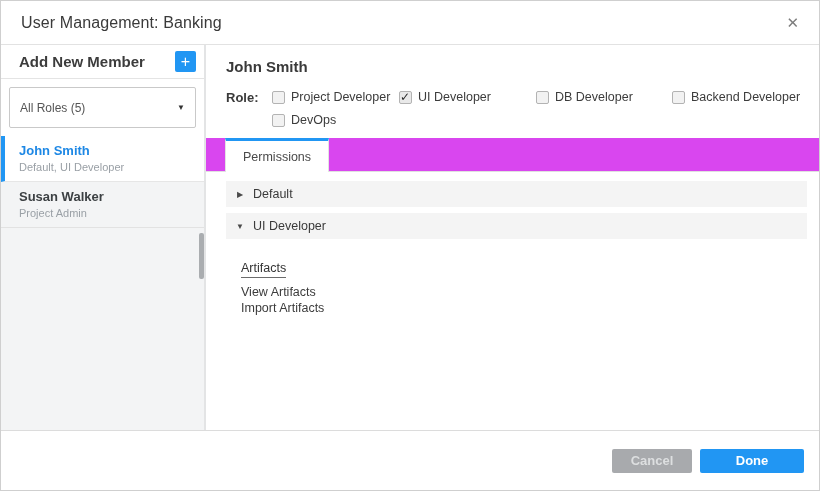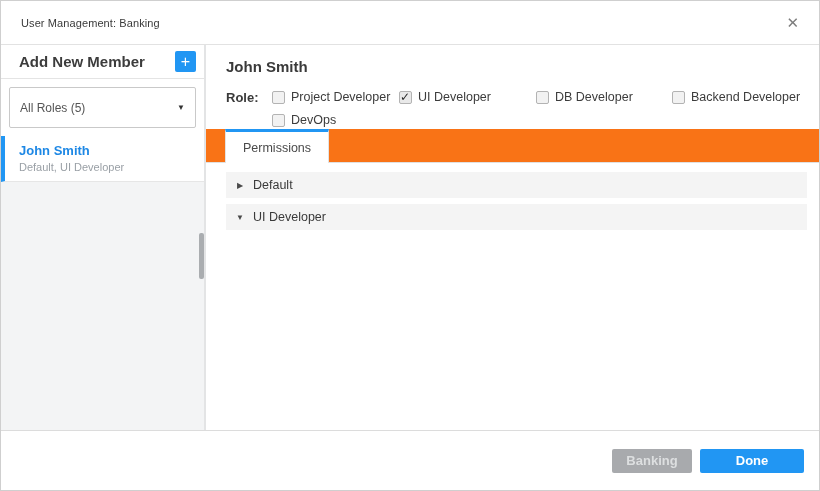--- a/index.html
+++ b/index.html
@@ -5,21 +5,21 @@
   * { margin:0; padding:0; box-sizing:border-box; }
   html,body { width:820px; height:491px; background:#fff; }
   body { font-family:"Liberation Sans","DejaVu Sans",sans-serif; color:#333; }
 
   .dialog { width:820px; height:491px; border:1px solid #cfcfcf; background:#fff;
             display:flex; flex-direction:column; overflow:hidden; }
 
   
   .hdr { height:44px; flex:0 0 44px; display:flex; align-items:center;
          padding:0 16px 0 20px; border-bottom:1px solid #e2e2e2; background:#fff; }
-  .hdr-title { font-size:11px; color:#3a3a3a; letter-spacing:.1px; }
+  .hdr-title { font-size:16px; color:#3a3a3a; letter-spacing:.1px; }
   .hdr-close { margin-left:auto; font-size:15px; color:#7d7d7d; cursor:pointer;
                line-height:1; padding:4px; }
 
   
   .bdy { flex:1 1 auto; display:flex; min-height:0; }
 
   
   .sb { width:205px; flex:0 0 205px; background:#f3f4f5; border-right:2px solid #e3e4e5;
         display:flex; flex-direction:column; position:relative; }
   .sb-add { height:34px; flex:0 0 34px; background:#fff; display:flex; align-items:center;
@@ -51,21 +51,21 @@
   .role-grid { display:grid; grid-template-columns:127px 137px 136px auto; }
   .cb-item { display:flex; align-items:center; cursor:pointer; }
   .cb { width:13px; height:13px; flex:0 0 13px; background:#f2f2f2; border:1px solid #b3b3b3;
         border-radius:2px; margin-right:6px; position:relative; }
   .cb[data-checked="true"] { background:#e9e9e9; }
   .cb[data-checked="true"]::after { content:"✓"; position:absolute; left:0px; top:-2px;
         font-size:12px; font-weight:bold; color:#2b2b2b; }
   .cb-label { font-size:12.5px; color:#3c3c3c; white-space:nowrap; }
   .role-row2 { margin:8px 0 0 46px; display:flex; }
 
-  .tabstrip { margin:2px 0 0 -20px; height:34px; background:#f97316;
+  .tabstrip { margin:11px 0 0 -20px; height:34px; background:#d946ef;
               border-bottom:1px solid #e0e0e0; padding-left:19px; display:flex;
               align-items:stretch; }
   .tab { background:#fff; border-top:3px solid #2196f3; border-left:1px solid #e3e3e3;
          border-right:1px solid #e3e3e3; margin-bottom:-1px; padding:0 17px;
          display:flex; align-items:center; font-size:12.5px; color:#4a4a4a; cursor:pointer; }
 
   .sections { margin:9px 12px 0 0; }
   .acc { height:26px; background:#f4f4f4; display:flex; align-items:center;
          padding-left:9px; margin-bottom:6px; cursor:pointer; }
   .acc-arrow { font-size:8px; color:#4a4a4a; width:10px; margin-right:8px; text-align:center; }
@@ -106,20 +106,24 @@
         <div class="sb-select">
           <span class="sb-select-val">All Roles (5)</span>
           <span class="sb-select-caret">▼</span>
         </div>
       </div>
       <div>
         <div class="user selected">
           <div class="user-name">John Smith</div>
           <div class="user-roles">Default, UI Developer</div>
         </div>
+        <div class="user">
+          <div class="user-name">Susan Walker</div>
+          <div class="user-roles">Project Admin</div>
+        </div>
       </div>
       <div class="sb-thumb"></div>
     </div>
 
     <div class="ct">
       <div class="ct-name">John Smith</div>
 
       <div class="role-row1">
         <span class="role-label">Role:</span>
         <div class="role-grid">
@@ -156,21 +160,26 @@
         <div class="acc">
           <span class="acc-arrow">▶</span>
           <span class="acc-label">Default</span>
         </div>
         <div class="acc">
           <span class="acc-arrow">▼</span>
           <span class="acc-label">UI Developer</span>
         </div>
       </div>
 
+      <div class="perm">
+        <div class="perm-head">Artifacts</div>
+        <div class="perm-item">View Artifacts</div>
+        <div class="perm-item">Import Artifacts</div>
+      </div>
     </div>
   </div>
 
   <div class="ftr">
-    <button class="btn btn-cancel">Banking</button>
+    <button class="btn btn-cancel">Cancel</button>
     <button class="btn btn-done">Done</button>
   </div>
 
 </div>
 
 </body></html>

